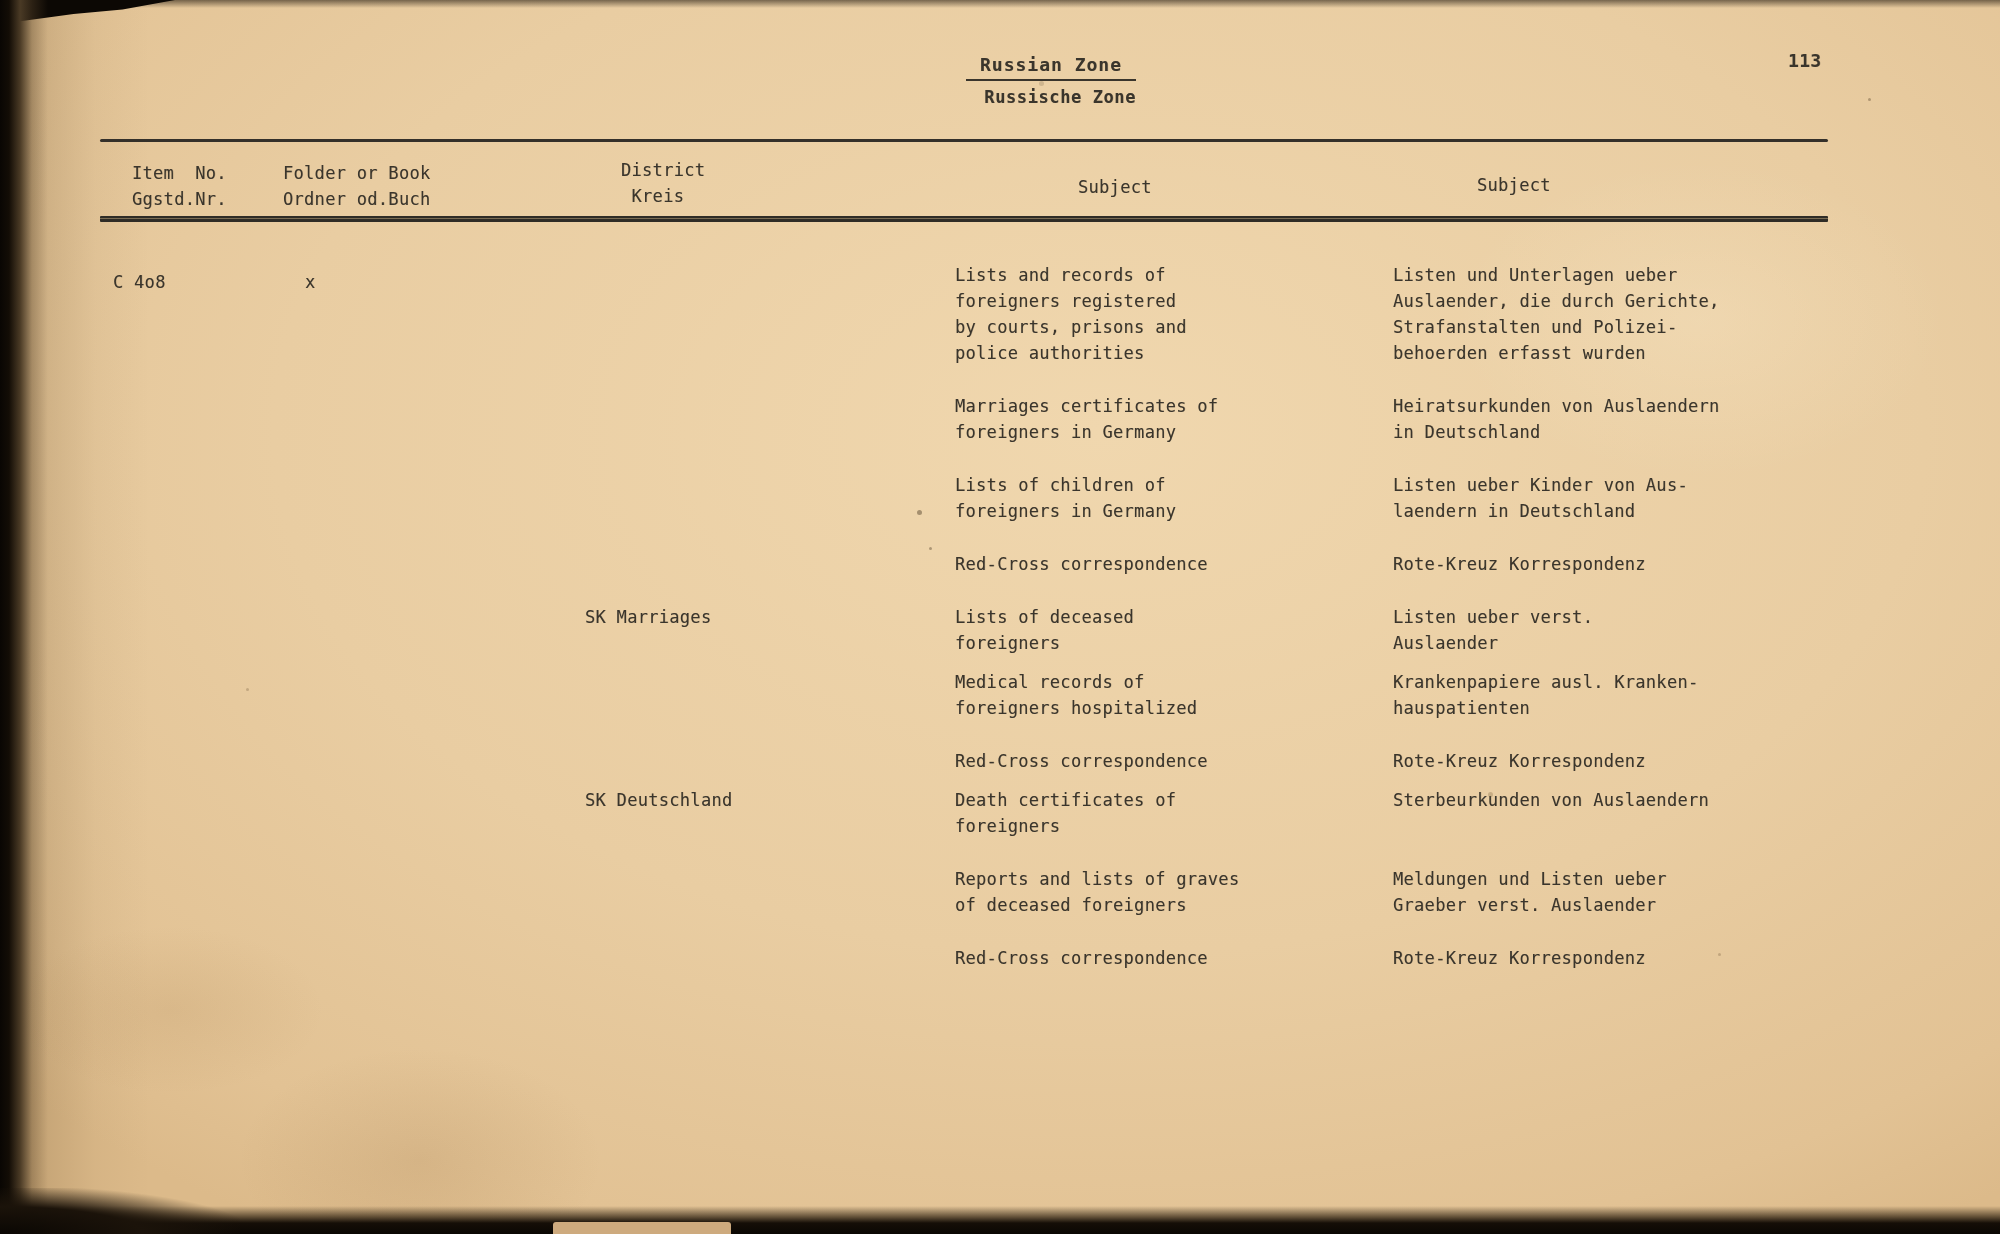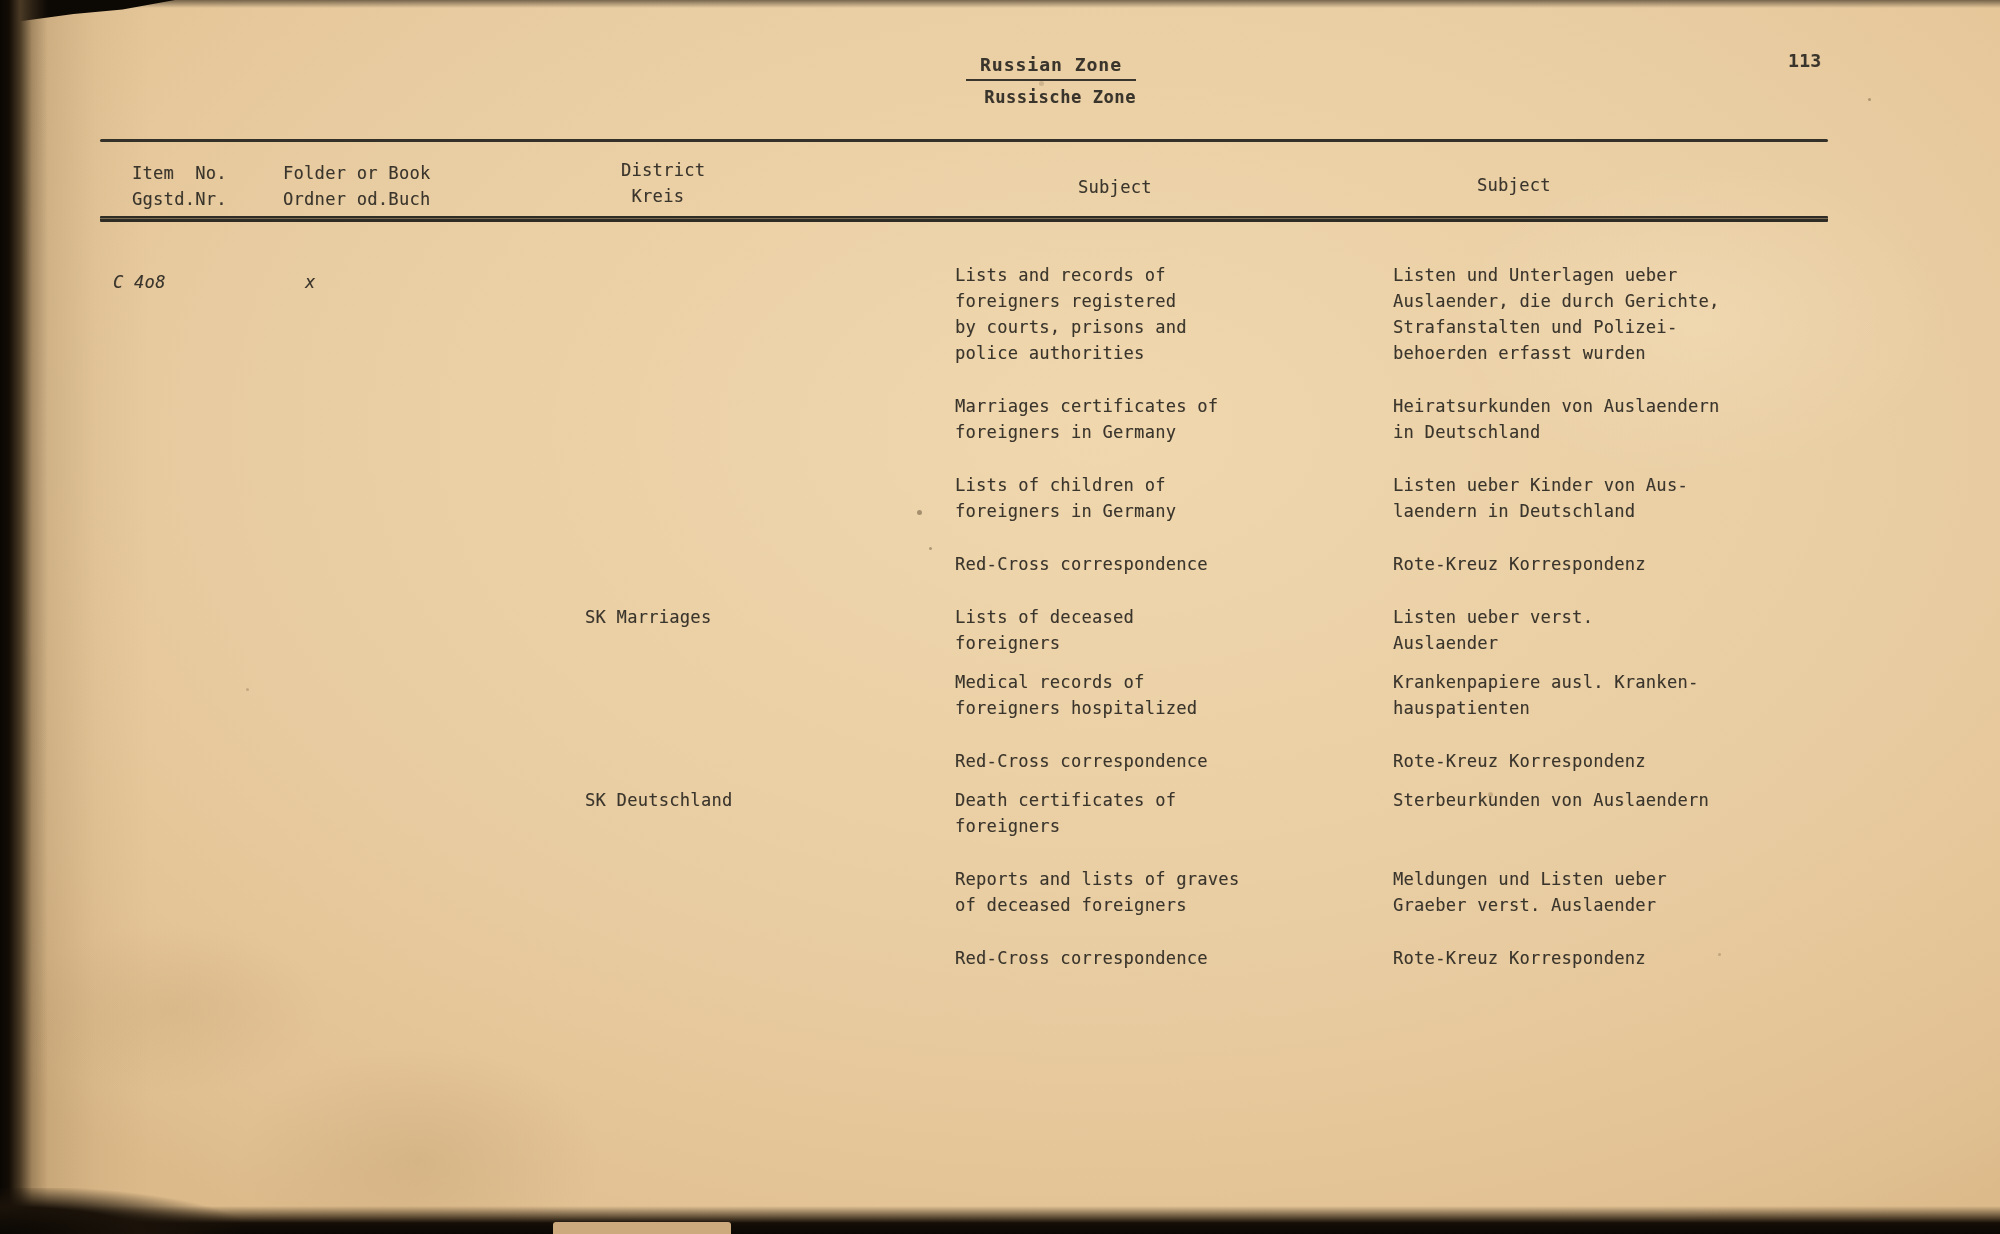--- a/index.html
+++ b/index.html
@@ -34,21 +34,21 @@
   .hdr-item{left:100px; top:160px;margin-left:32px;}
   .hdr-folder{left:283px; top:160px;}
   .hdr-district{left:621px; top:157px;}
   .hdr-subject{left:1078px; top:174px;}
   .hdr-betreff{left:1477px; top:172px;}
   
   .rows{position:absolute; left:113px; right:40px; top:262px;}
   .row{display:grid; grid-template-columns:192px 280px 370px 438px 1fr;
        align-items:start; margin-bottom:27px;}
   .row.tight{margin-bottom:13px;}
-  .cell-item,.cell-folder{padding-top:7px;font-style:italic;}
+  .cell-item,.cell-folder{padding-top:7px;}
   
   .edge{position:absolute; pointer-events:none;}
   .edge-left{left:0;top:0;bottom:0;width:48px;
     background:linear-gradient(90deg,#090603 0,#130d06 9px,#4a3a25 20px,rgba(96,74,46,.38) 32px,rgba(0,0,0,0) 48px);}
   .edge-top{left:0;top:0;right:0;height:8px;
     background:linear-gradient(180deg,rgba(25,17,8,.55),rgba(0,0,0,0));}
   .corner-tl{left:0;top:0;width:175px;height:24px;background:#0c0804;
     clip-path:polygon(0 0,100% 0,70% 40%,42% 58%,0 100%);}
   .edge-bottom{left:0;right:0;bottom:0;height:28px;
     background:linear-gradient(0deg,#0a0703 0,#150e07 11px,rgba(42,30,15,.70) 17px,rgba(0,0,0,0) 28px);}

